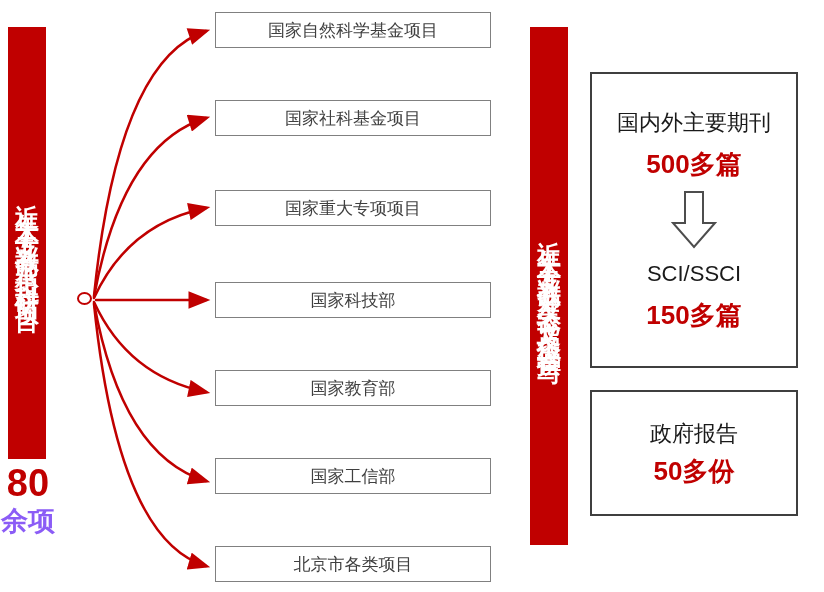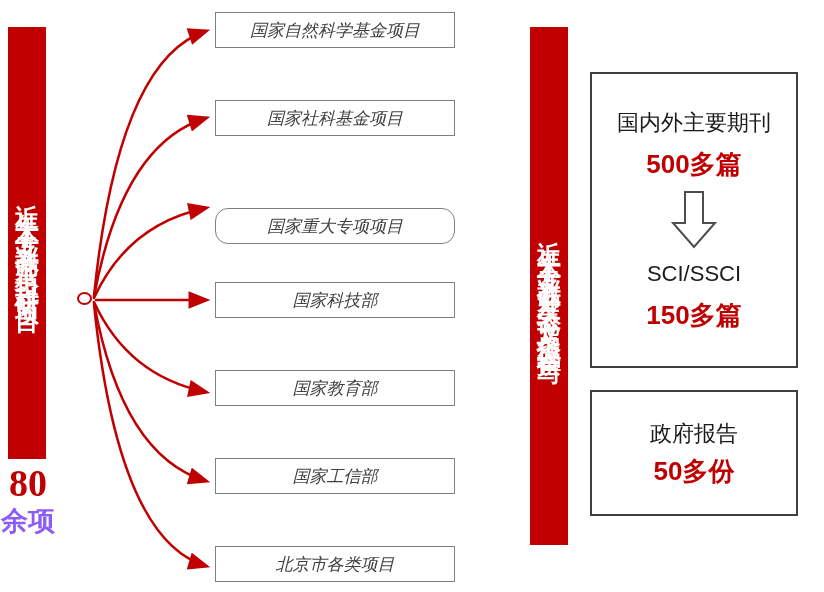--- a/index.html
+++ b/index.html
@@ -34,21 +34,20 @@
     left: 530px; top: 27px;
     width: 38px; height: 518px;
     font-size: 24px;
     letter-spacing: 8px;
   }
   .count-wrap {
     position: absolute;
     left: 0; top: 462px;
     width: 56px;
     text-align: center;
-    font-family: Liberation Serif, serif;
   }
   .count-number {
     color: #c00000;
     font-size: 38px;
     font-weight: bold;
     line-height: 42px;
   }
   .count-unit {
     color: #8b5cf6;
     font-size: 27px;
@@ -69,35 +68,34 @@
   .connectors {
     position: absolute;
     left: 0; top: 0;
     width: 824px; height: 592px;
     pointer-events: none;
   }
   
   .project-box {
     position: absolute;
     left: 215px;
-    width: 240px;
+    width: 276px;
     height: 36px;
     box-sizing: border-box;
     border: 1.5px solid #808080;
     background: #ffffff;
     display: flex;
     align-items: center;
     justify-content: center;
     font-size: 17px;
     color: #3f3f3f;
-    font-style: italic;
   }
   .pb-0 { top: 12px; }
   .pb-1 { top: 100px; text-align: center; }
-  .pb-2 { top: 208px; border-radius: 13px; }
+  .pb-2 { top: 190px; }
   .pb-3 { top: 282px; }
   .pb-4 { top: 370px; }
   .pb-5 { top: 458px; }
   .pb-6 { top: 546px; }
   
   .result-box {
     position: absolute;
     left: 590px;
     width: 208px;
     box-sizing: border-box;

